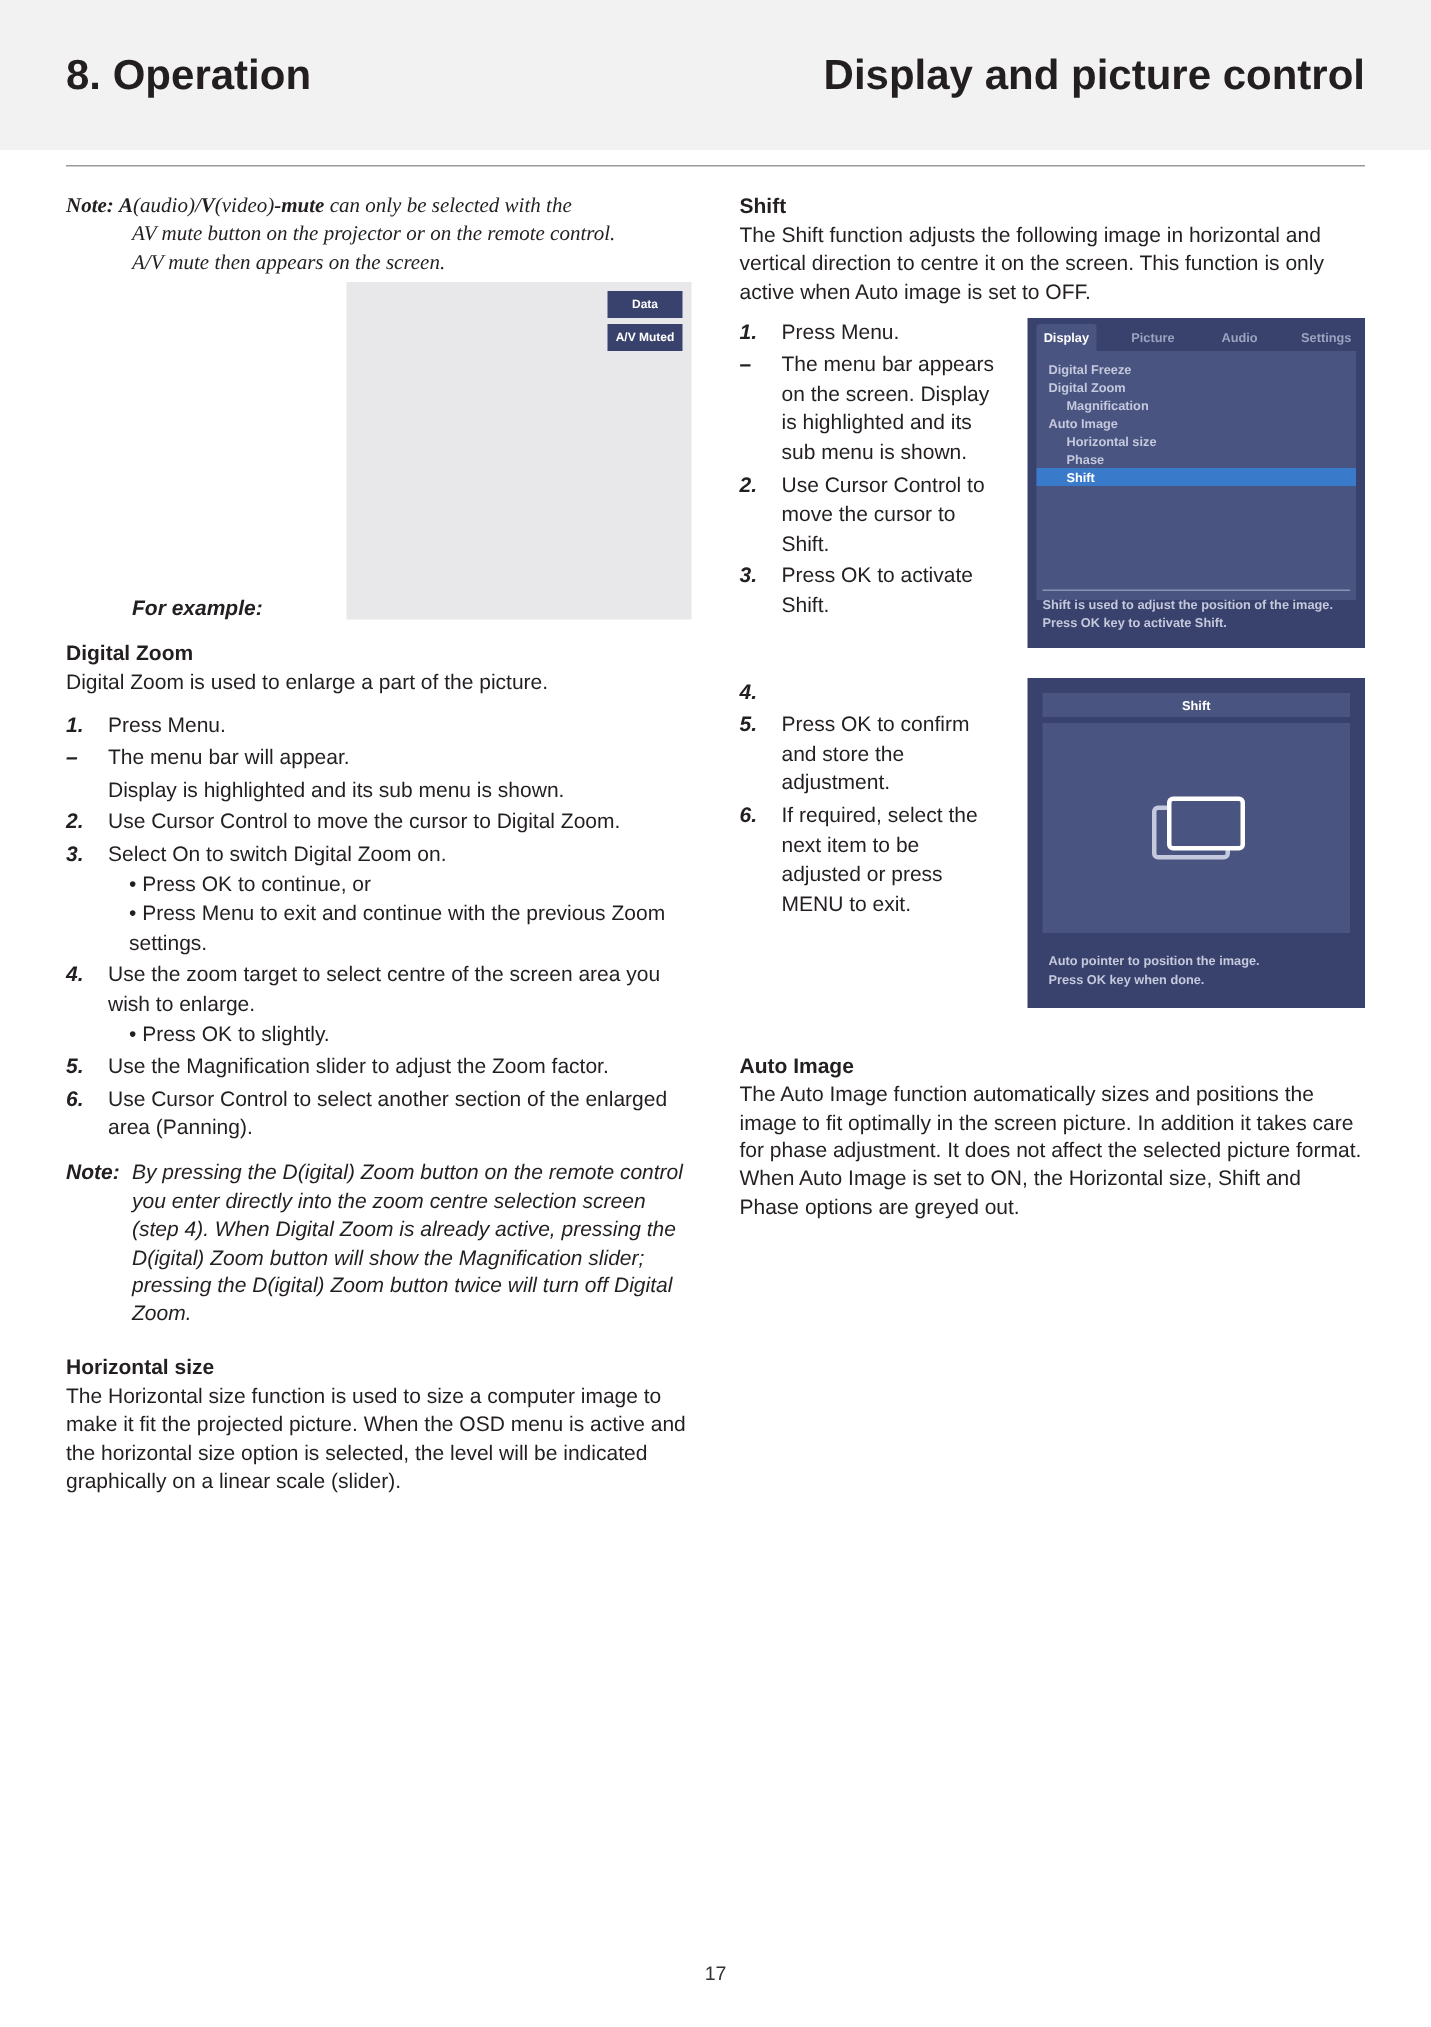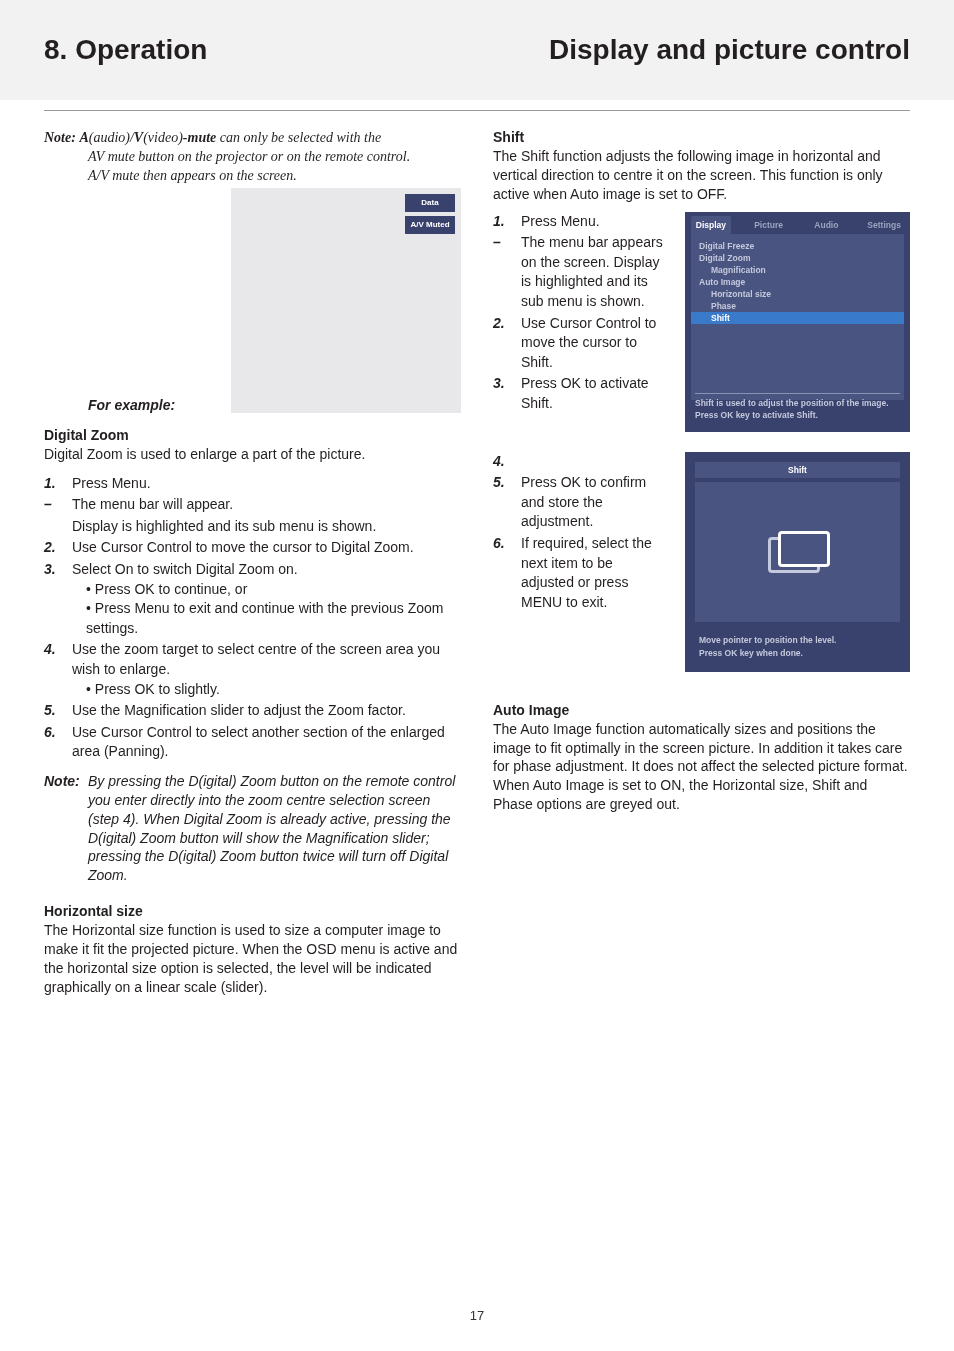--- a/index.html
+++ b/index.html
@@ -248,21 +248,21 @@
         </div>
         <div class="shift-screen">
           <div class="shift-title-bar">Shift</div>
           <div class="shift-body">
             <div class="rect-icon">
               <div class="r1"></div>
                 <div class="r2"></div>
             </div>
           </div>
           <div class="shift-foot">
-            <span class="line">Move pointer to position the level.</span><br>
+            <span class="line">Auto pointer to position the image.</span><br>
             <span class="line">Press OK key when done.</span>
           </div>
         </div>
       </div>
 
       <div class="sec-title" style="margin-top:30px;">Auto Image</div>
       <div class="body-text">The Auto Image function automatically sizes and positions the image to fit optimally in the screen picture. In addition it takes care for phase adjustment. It does not affect the selected picture format. When Auto Image is set to ON, the Horizontal size, Shift and Phase options are greyed out.</div>
     </div>
   </div>
 </div>

